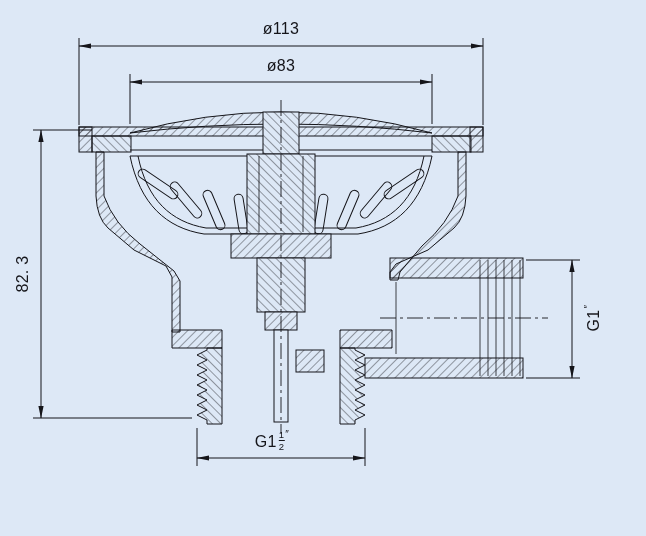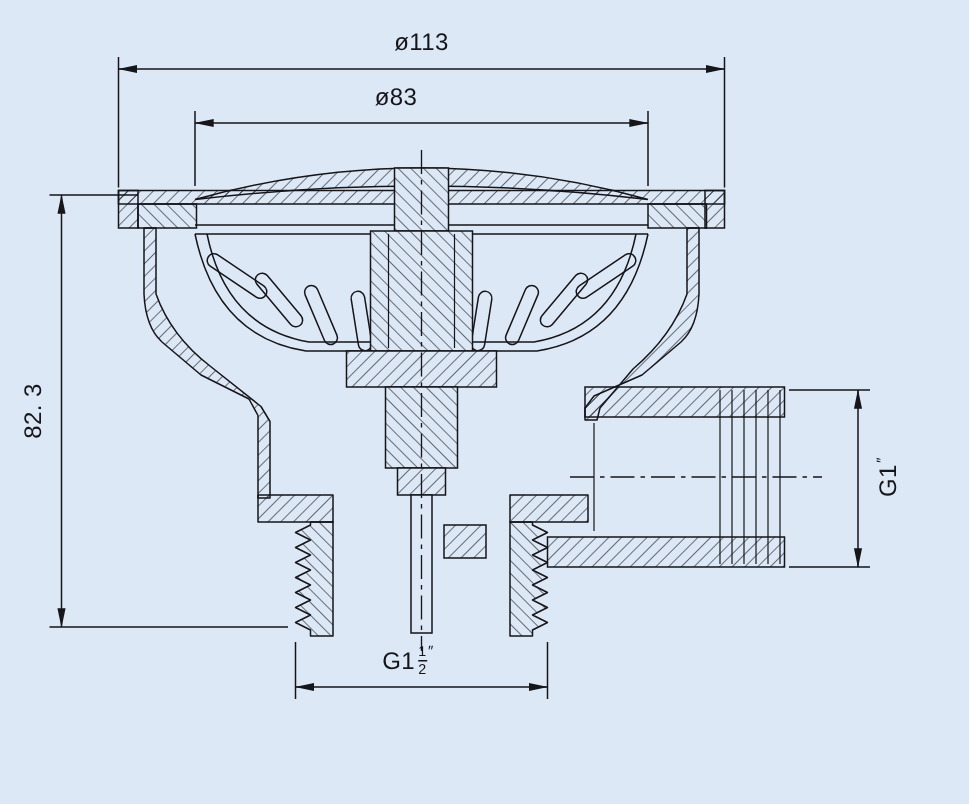--- a/index.html
+++ b/index.html
@@ -9,21 +9,21 @@
     font-family:"Liberation Sans",sans-serif;
     overflow:hidden;
   }
   .drawing{position:relative;width:542px;height:536px}
   .drawing > svg{position:absolute;left:0;top:0}
   .lbl{
     position:absolute;color:#15151a;font-size:16px;
     white-space:nowrap;user-select:none;letter-spacing:.3px;
   }
   .dim-top   {left:281px;top:20px;transform:translateX(-50%)}
-  .dim-top2  {left:264px;top:57px;transform:translateX(-50%)}
+  .dim-top2  {left:281px;top:57px;transform:translateX(-50%)}
   .dim-left  {left:23px;top:274px;transform:translate(-50%,-50%) rotate(-90deg)}
   .dim-right {left:593px;top:318px;transform:translate(-50%,-50%) rotate(-90deg)}
   .dim-right .unit{font-size:10px;margin-left:1px}
   .dim-bottom{left:272px;top:431px;transform:translateX(-50%);display:inline-flex;align-items:center}
   .dim-bottom .unit{font-size:10px;align-self:flex-start;margin-top:-2px;margin-left:1px}
   .frac{
     display:inline-flex;flex-direction:column;align-items:center;
     font-size:9.5px;line-height:1.1;margin-left:2px;transform:translateY(-1px)
   }
   .frac .den{border-top:1px solid #15151a;padding-top:1px}

